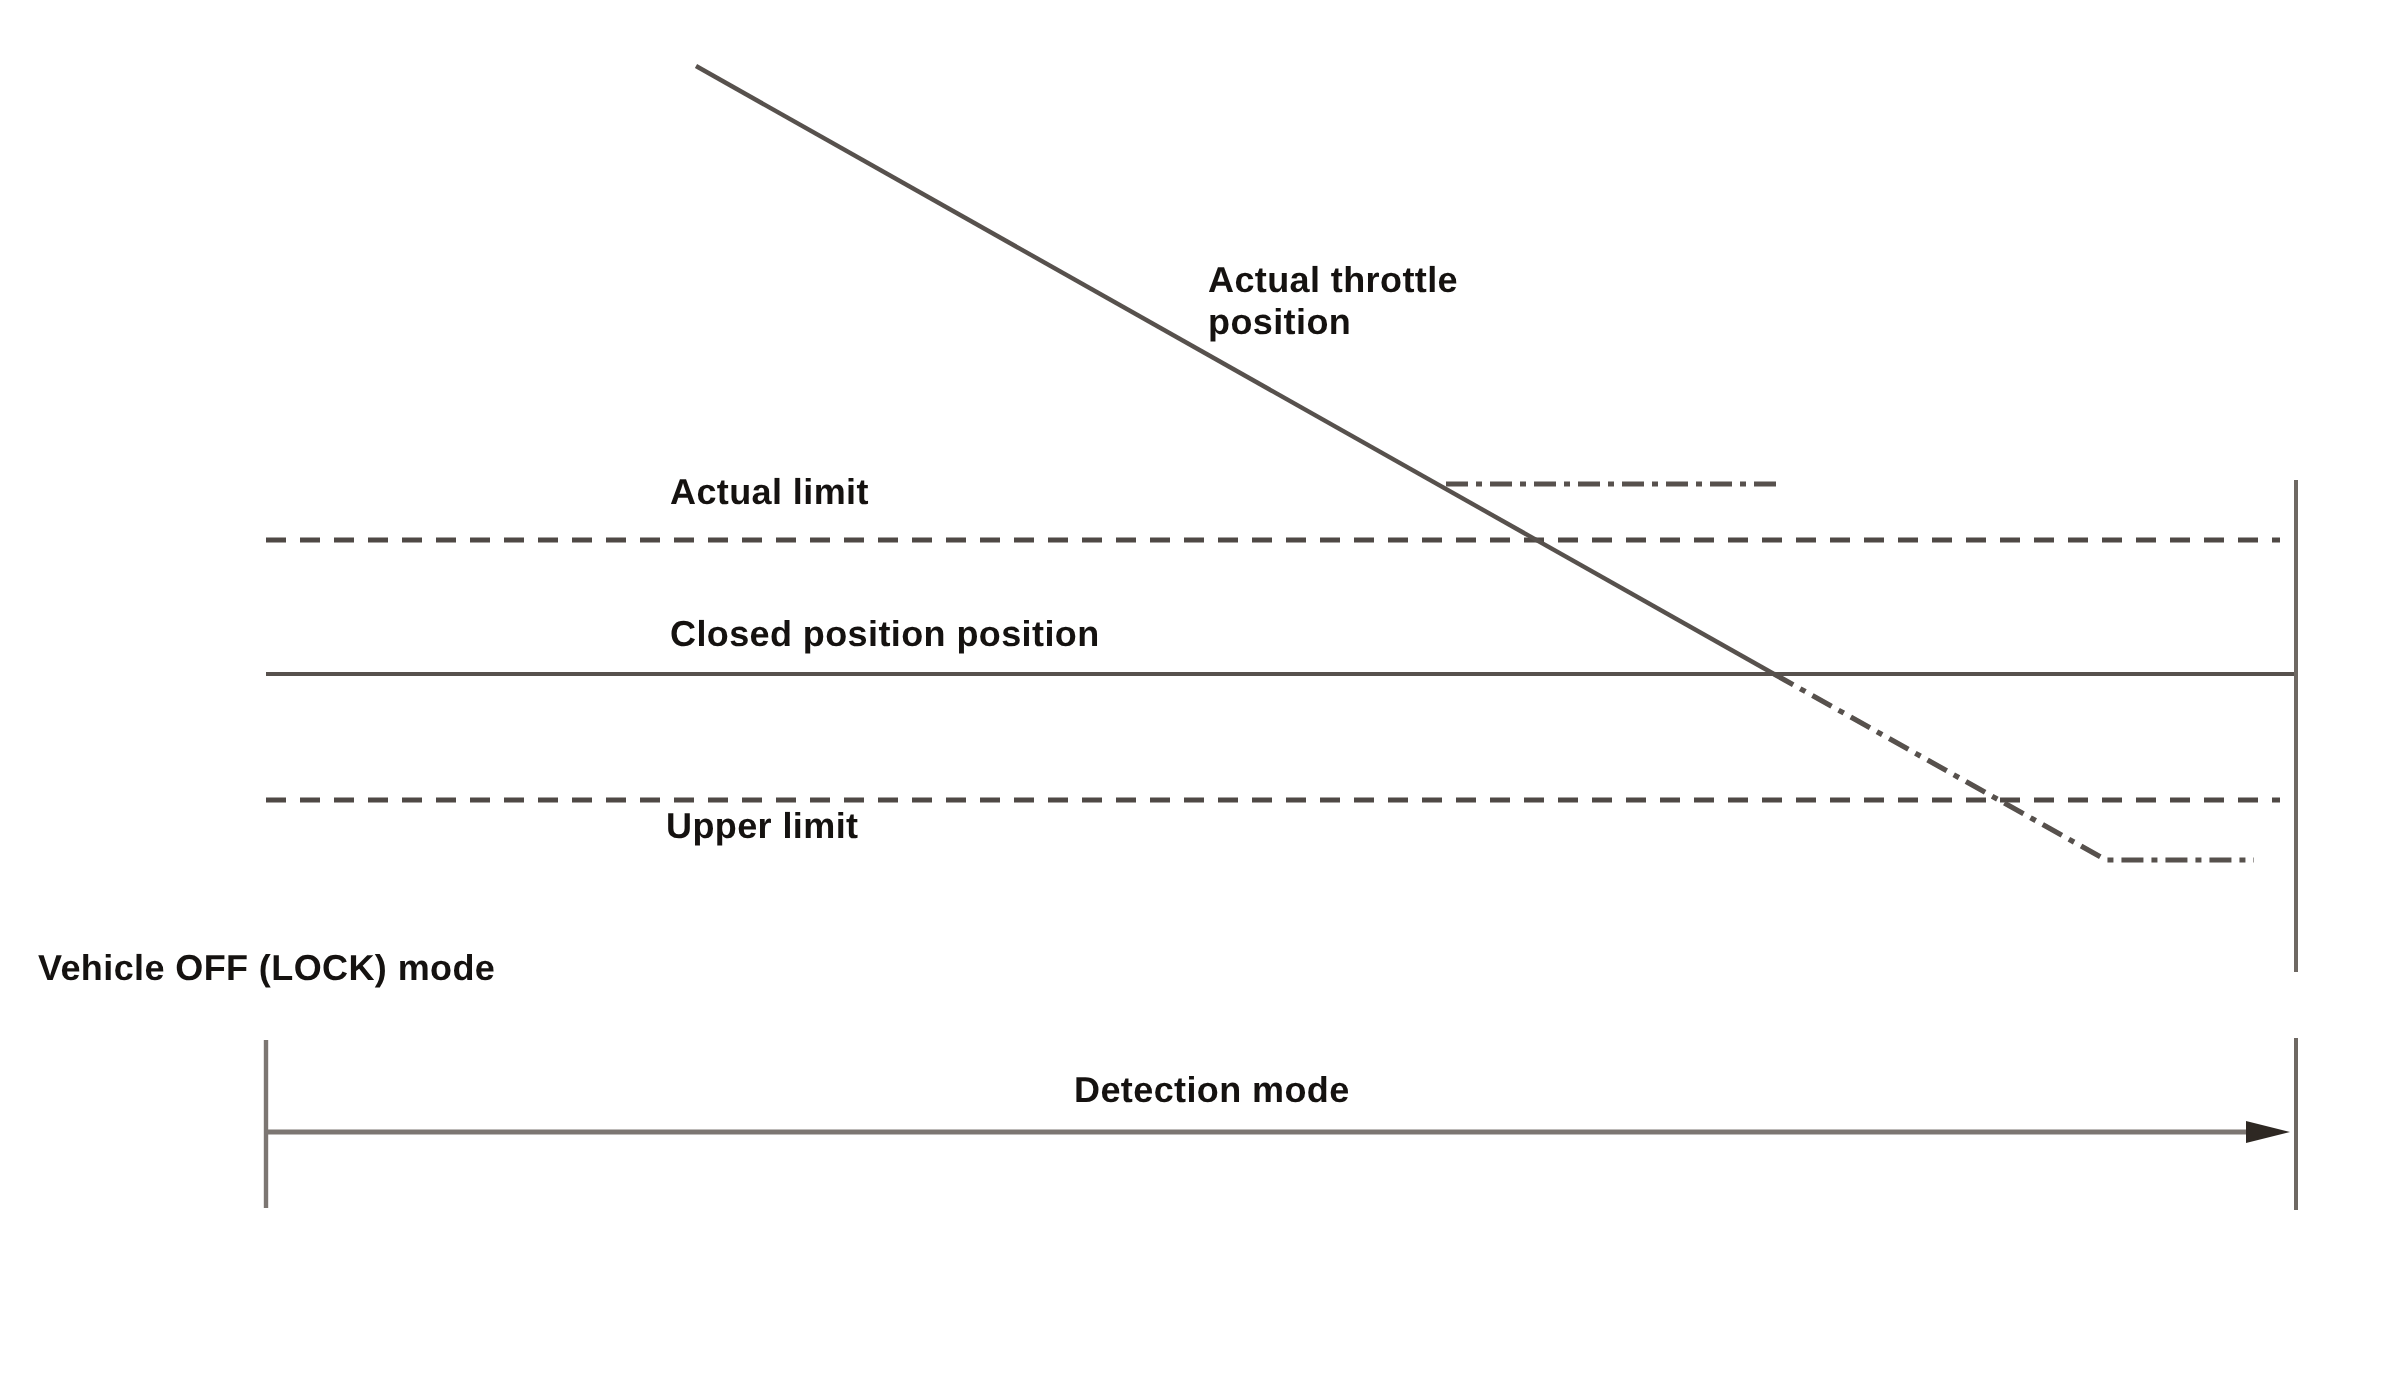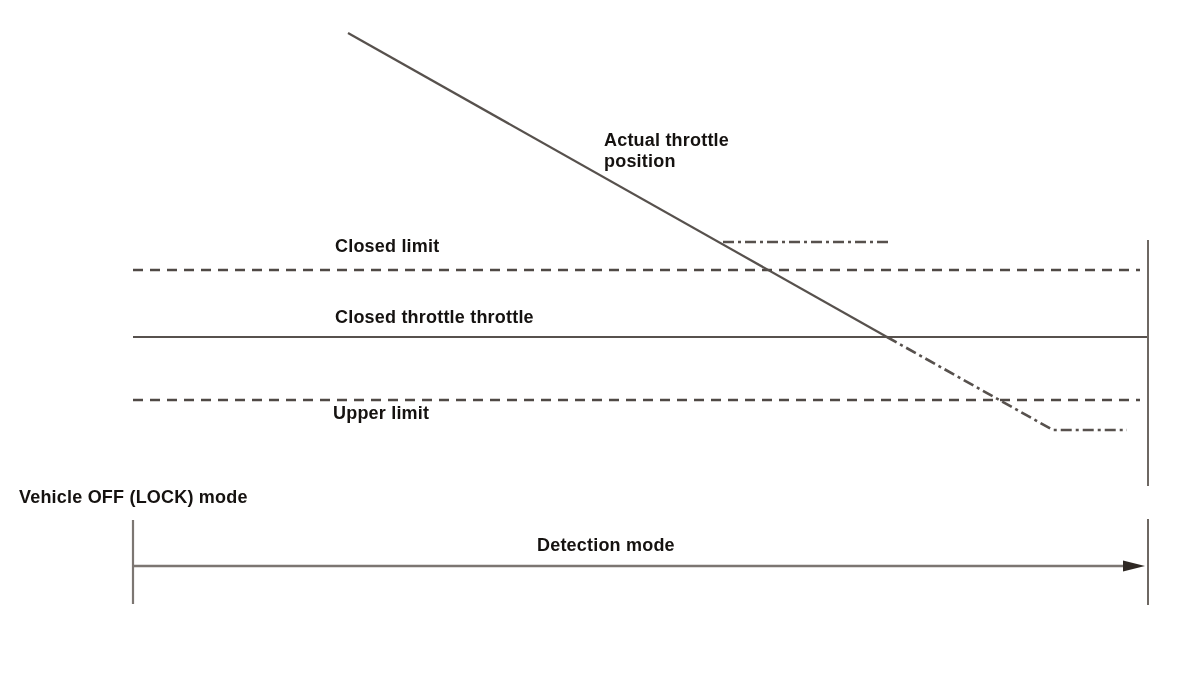--- a/index.html
+++ b/index.html
@@ -27,21 +27,21 @@
     font-size: 18px;
     line-height: 21px;
     letter-spacing: 0.2px;
     color: #151210;
     white-space: pre-line;
   }
   .lbl-actual-throttle   { left: 604px; top: 130px; }
   .lbl-upper-limit       { left: 335px; top: 236px; }
   .lbl-closed-throttle   { left: 335px; top: 307px; }
   .lbl-lower-limit       { left: 333px; top: 403px; }
-  .lbl-vehicle-mode      { left: 19px;  top: 487px; }
+  .lbl-vehicle-mode      { left: 19px;  top: 474px; }
   .lbl-detection-time    { left: 537px; top: 535px; }
 </style>
 </head>
 <body>
 
 <div class="stage">
 
   <svg width="1200" height="689" viewBox="0 0 1200 689">
 
     <line x1="133" y1="270" x2="1140" y2="270" stroke="#4f4945" stroke-width="2.6" stroke-dasharray="10 7"></line>
@@ -63,23 +63,23 @@
     <line x1="133" y1="520" x2="133" y2="604" stroke="#7c7672" stroke-width="2.2"></line>
 
     <line x1="133" y1="566" x2="1126" y2="566" stroke="#7c7672" stroke-width="2.4"></line>
 
     <polygon points="1145,566 1123,560.5 1123,571.5" fill="#2e2823"></polygon>
   </svg>
 
   <div class="lbl lbl-actual-throttle">Actual throttle
 position</div>
 
-  <div class="lbl lbl-upper-limit">Closed limit</div>
+  <div class="lbl lbl-upper-limit">Actual limit</div>
 
-  <div class="lbl lbl-closed-throttle">Closed throttle throttle</div>
+  <div class="lbl lbl-closed-throttle">Closed position position</div>
 
   <div class="lbl lbl-lower-limit">Upper limit</div>
 
   <div class="lbl lbl-vehicle-mode">Vehicle OFF (LOCK) mode</div>
 
   <div class="lbl lbl-detection-time">Detection mode</div>
 
 </div>
 
 </body></html>

